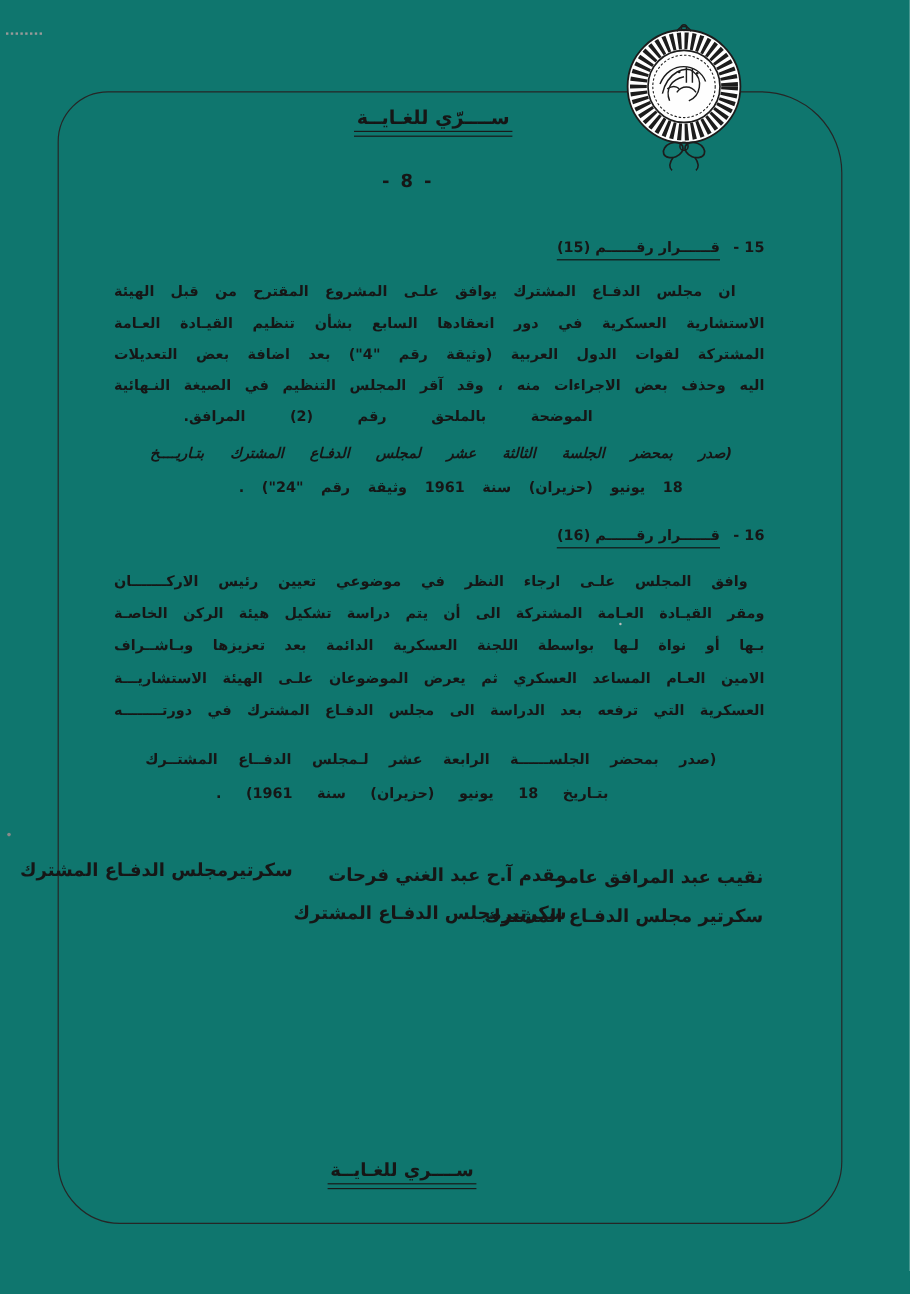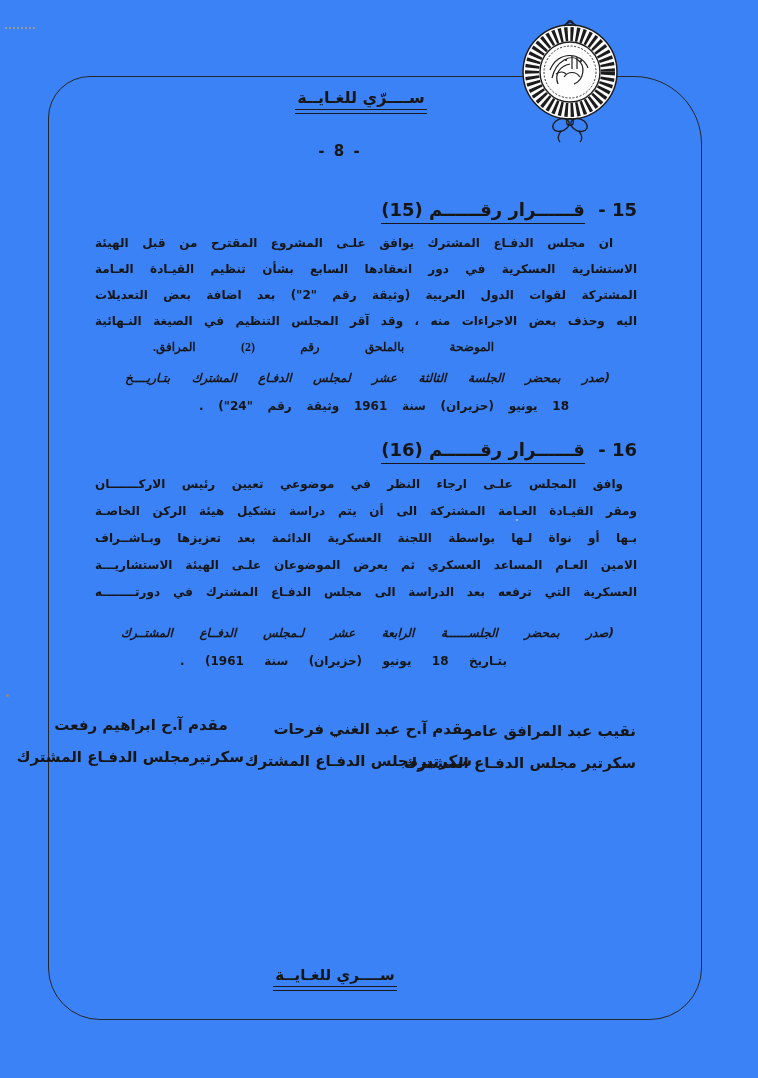--- a/index.html
+++ b/index.html
@@ -3,21 +3,21 @@
 <meta charset="utf-8">
 <style>
   html,body { margin:0; padding:0; }
   body {
     width:758px; height:1078px;
     background:#ffffff;
     font-family:"DejaVu Sans", sans-serif;
     position:relative;
     color:#161616;
   }
-  .sheet { position:absolute; inset:0; overflow:hidden; background:#3b82f6;padding-left:25px; }
+  .sheet { position:absolute; inset:0; overflow:hidden; background:#0f766e;padding-left:25px; }
 
   
   .frame {
     position:absolute; left:48px; top:76px; width:652px; height:942px;
     border:1.6px solid #262626;
     border-radius:42px 68px 52px 52px;
     z-index:1;
   }
 
   
@@ -32,47 +32,47 @@
   .sec.bottom { left:252px; top:966px; width:166px; font-size:15px; }
 
   .pagenum {
     position:absolute; left:296px; top:142px; width:88px;
     text-align:center; font-weight:bold; font-size:15px; letter-spacing:2px; z-index:4;
   }
 
   
   .dheading {
     position:absolute; right:121px; direction:rtl; font-weight:bold;
-    font-size:18px; white-space:nowrap; z-index:4;
+    font-size:12px; white-space:nowrap; z-index:4;
   }
   .dheading .t { display:inline-block; border-bottom:1.7px solid #161616; padding-bottom:3px; margin-right:7px; }
   .h15 { top:199px; }
   .h16 { top:439px; }
 
   
   .para {
     position:absolute; left:95px; width:542px; direction:rtl;
     font-weight:bold; font-size:12px; word-spacing:2px; z-index:4;
   }
   .para .ln { text-align:justify; text-align-last:justify; }
   .p15 { top:236px; }
   .p15 .ln { height:26px; }
   .p15 .ln.first { margin-right:24px; }
-  .p15 .ln.last { margin-right:143px; margin-left:58px;font-family:Liberation Serif, serif; }
+  .p15 .ln.last { margin-right:143px; margin-left:58px; }
   .iss15 { top:371px; }
   .iss15 .ln { height:28px; }
   .iss15 .ln.l1 { margin-right:27px; margin-left:30px;font-style:italic; }
   .iss15 .ln.l2 { margin-right:68px; margin-left:104px; }
   .p16 { top:477px; }
   .p16 .ln { height:27px; }
   .p16 .ln.first { margin-right:14px; }
   .p16 .ln.last { margin-right:51px; text-align:left; text-align-last:right; margin-left:300px; }
   .iss16 { top:626px; }
   .iss16 .ln { height:28px; }
-  .iss16 .ln.l1 { margin-right:23px; margin-left:26px;font-style:italic; }
+  .iss16 .ln.l1 { margin-right:40px; margin-left:26px; }
   .iss16 .ln.l2 { margin-right:130px; margin-left:85px; }
 
   
   .sig { position:absolute; direction:rtl; text-align:center; font-weight:bold; font-size:15px; z-index:4; }
   .sig .nm { display:block; height:32px; white-space:nowrap; }
   .sig .tt { display:block; white-space:nowrap; }
   .sig.right { left:468px; top:722px; width:168px; }
   .sig.mid   { left:276px; top:720px; width:196px; }
   .sig.left  { left:38px;  top:716px; width:206px; }
 
@@ -134,21 +134,21 @@
   <div class="pagenum">- 8 -</div>
 
   <div class="dheading h15">
     <span>15 -</span>
     <span class="t">قــــــرار رقــــــم  (15)</span>
   </div>
 
   <div class="para p15">
     <div class="ln first">ان مجلس الدفـاع المشترك يوافق علـى المشروع المقترح من قبل الهيئة</div>
     <div class="ln">الاستشارية العسكرية في دور انعقادها السابع بشأن تنظيم القيـادة العـامة</div>
-    <div class="ln">المشتركة لقوات الدول العربية (وثيقة رقم "2") بعد اضافة بعض التعديلات</div>
+    <div class="ln">المشتركة لقوات الدول العربية (وثيقة رقم "4") بعد اضافة بعض التعديلات</div>
     <div class="ln">اليه وحذف بعض الاجراءات منه ، وقد آقر المجلس التنظيم في الصيغة النـهائية</div>
     <div class="ln last">الموضحة بالملحق رقم (2) المرافق.</div>
   </div>
 
   <div class="para iss15">
     <div class="ln l1">(صدر بمحضر الجلسة الثالثة عشر لمجلس الدفـاع المشترك بتـاريــــخ</div>
     <div class="ln l2">18 يونيو (حزيران) سنة 1961 وثيقة رقم "24") .</div>
   </div>
 
   <div class="dheading h16">
@@ -171,21 +171,20 @@
 
   <div class="sig right">
     <span class="nm">نقيب عبد المرافق عامر</span>
     <span class="tt">سكرتير مجلس الدفـاع المشترك</span>
   </div>
   <div class="sig mid">
     <span class="nm">مقدم آ.ح عبد الغني فرحات</span>
     <span class="tt">سكرتيرمجلس الدفـاع المشترك</span>
   </div>
   <div class="sig left">
-    <span class="nm">مقدم آ.ح ابراهيم رفعت</span>
     <span class="tt">سكرتيرمجلس الدفـاع المشترك</span>
   </div>
 
   <div class="sec bottom">
     <span class="u2"><span class="in">ســــري للغـايــة</span></span>
   </div>
 
 </div>
 
 </body></html>

